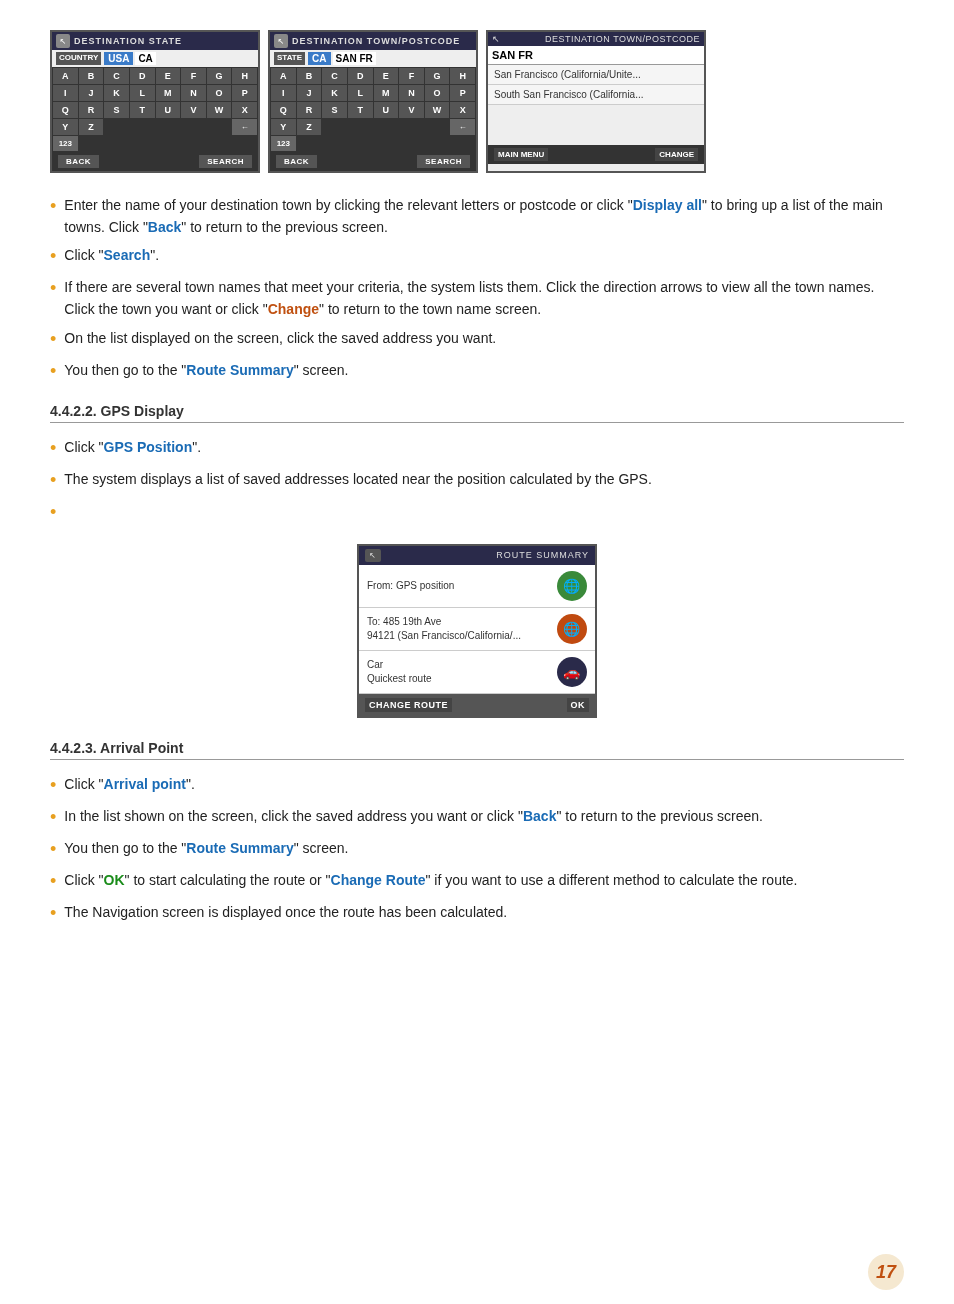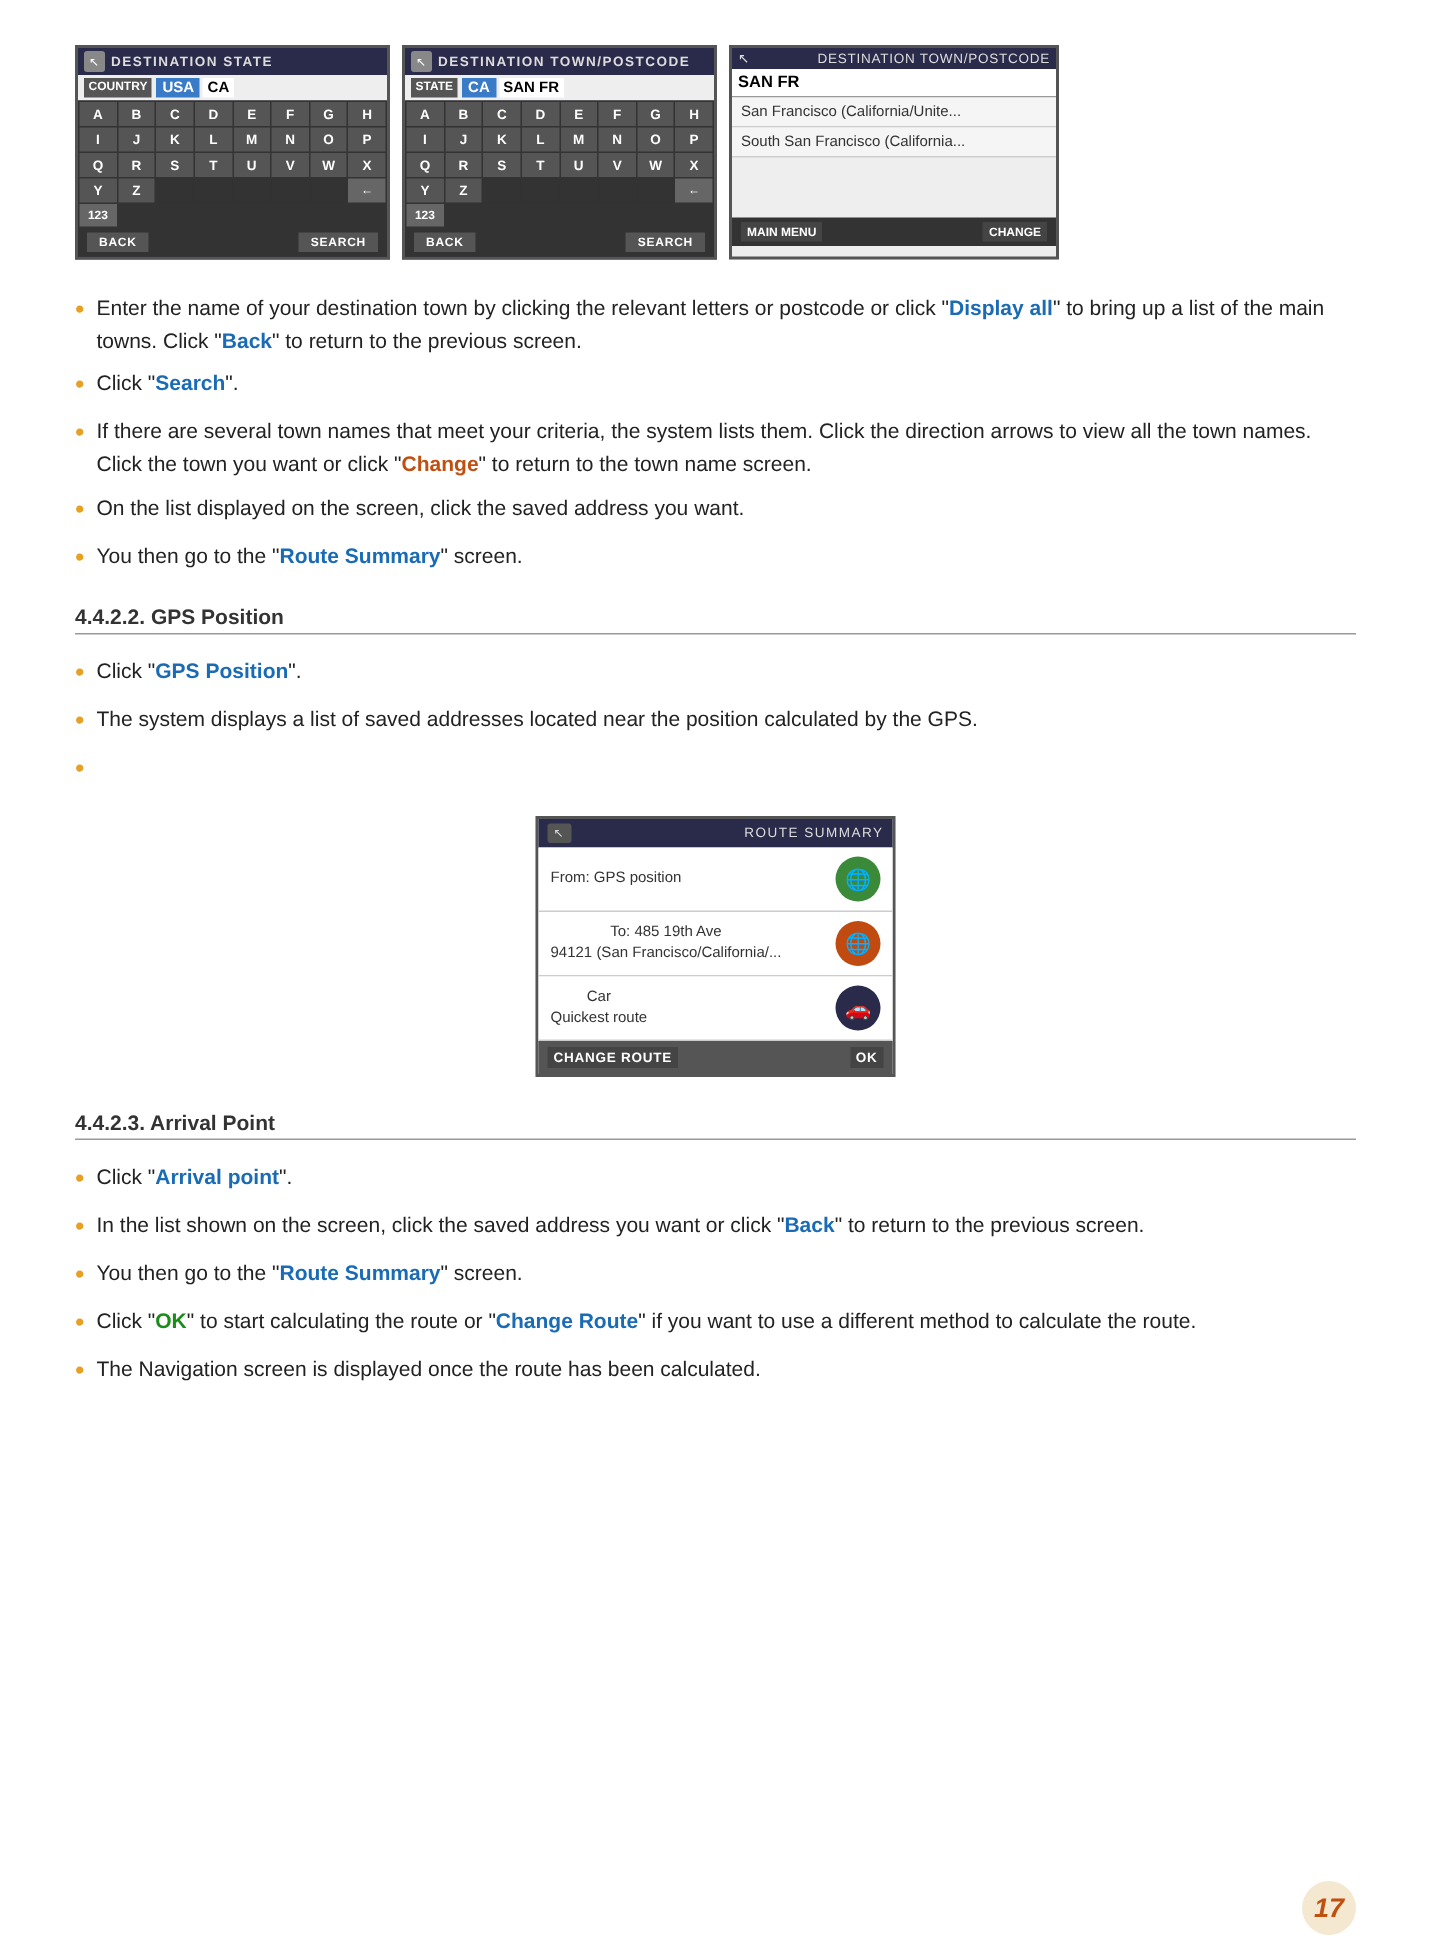--- a/index.html
+++ b/index.html
@@ -251,21 +251,20 @@
       justify-content: space-between;
       padding: 6px 8px;
       border-bottom: 1px solid #ccc;
       background: #fff;
     }
 
     .route-summary-screen .rs-row .rs-text {
       font-size: 10px;
       color: #333;
       line-height: 1.4;
-      text-align: center;
     }
 
     .rs-icon {
       width: 30px;
       height: 30px;
       border-radius: 50%;
       background: #3a8a3a;
       display: flex;
       align-items: center;
       justify-content: center;
@@ -468,21 +467,21 @@
     </span>
   </div>
   <div class="bullet-item">
     <span class="bullet-dot">•</span>
     <span class="bullet-text">
       You then go to the "<span class="highlight-blue">Route Summary</span>" screen.
     </span>
   </div>
 </div>
 
-<div class="section-heading">4.4.2.2. GPS Position</div>
+<div class="section-heading">4.4.2.2. GPS Display</div>
 
 <div class="bullet-section">
   <div class="bullet-item">
     <span class="bullet-dot">•</span>
     <span class="bullet-text">
       Click "<span class="highlight-blue">GPS Position</span>".
     </span>
   </div>
   <div class="bullet-item">
     <span class="bullet-dot">•</span>

